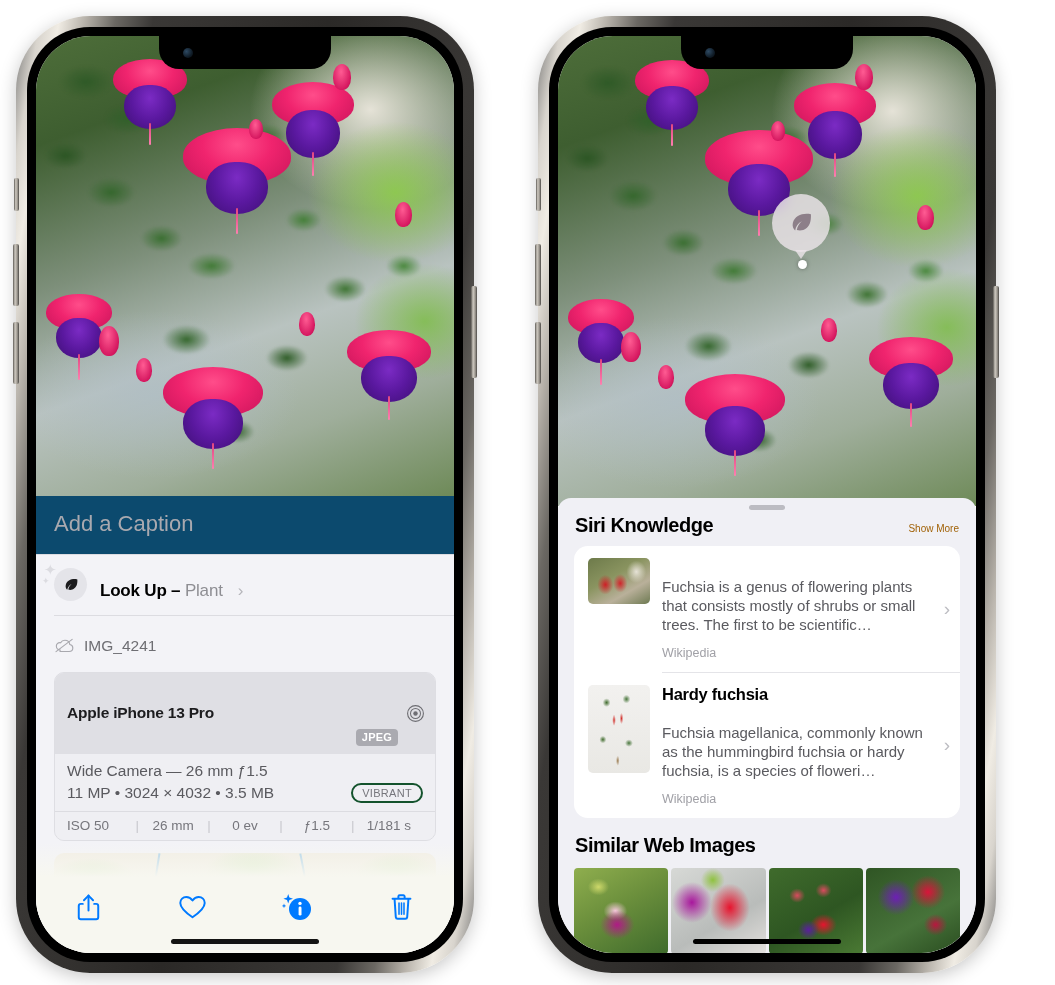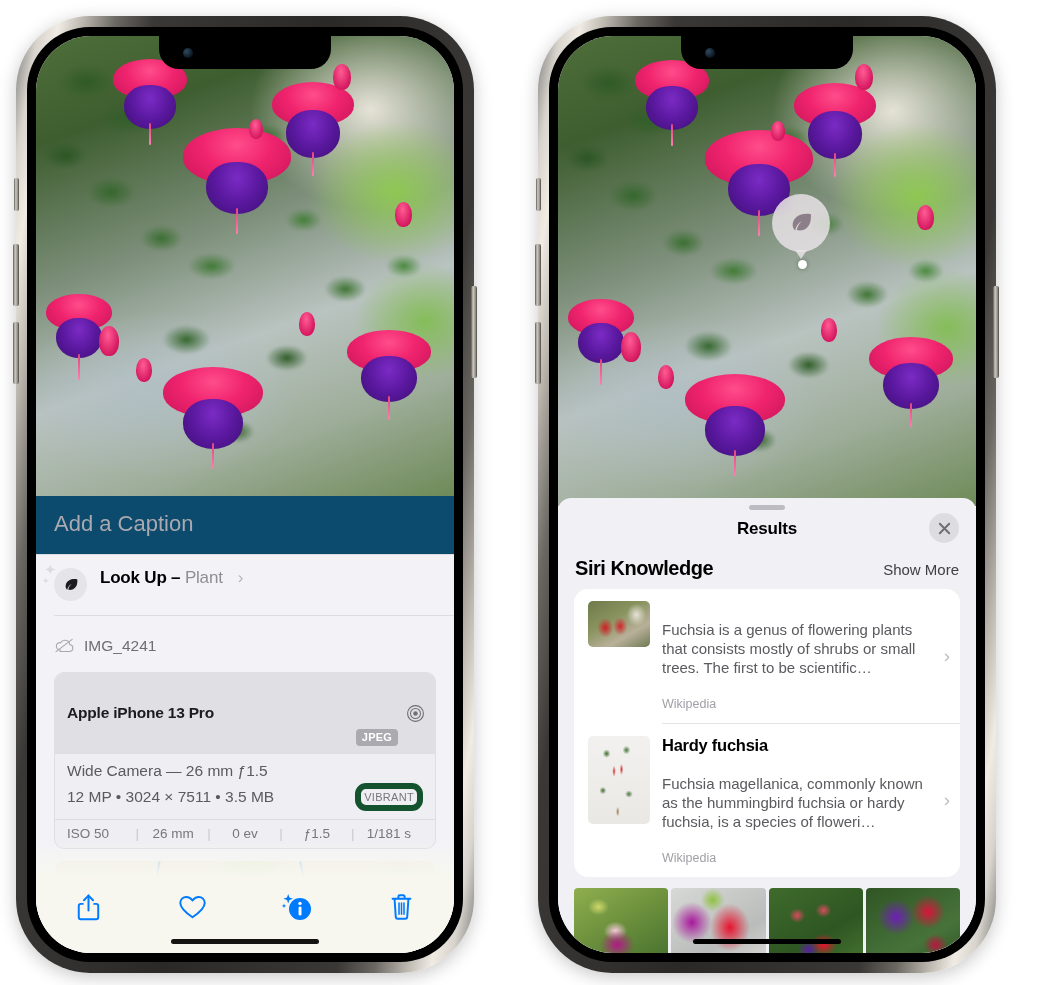--- a/index.html
+++ b/index.html
@@ -126,21 +126,21 @@
     background: #f3f3f7;
     display: flex; flex-direction: column;
   }
   .caption-row {
     background: #0c4a6e;
     padding: 15px 18px 17px;
     font-size: 22px; color: #a9a9af;
     border-bottom: .5px solid #dcdce1;
   }
   .lookup-row {
-    display: flex; align-items: flex-start; gap: 13px;
+    display: flex; align-items: flex-end; gap: 13px;
     padding: 13px 18px 14px 18px;
     position: relative;
     cursor: pointer;
   }
   .lookup-badge {
     position: relative; width: 33px; height: 33px; border-radius: 50%;
     background: #e4e4e9; display:flex; align-items:center; justify-content:center;
     flex: none;
   }
   .sparkle-a, .sparkle-b {
@@ -173,22 +173,22 @@
   .chip-jpeg {
     background: #aaaab0; color: #fff; font-size: 11px; font-weight: 700;
     padding: 2.5px 6px; border-radius: 4px; letter-spacing: .2px; margin-top: 48px;
   }
   .aperture-ic { width: 19px; height: 19px; }
   .exif-body { background: #efeff3; padding: 8px 12px 8px; }
   .exif-l1 { font-size: 15.5px; color: #5a5a5f; }
   .exif-l2row { display:flex; align-items:center; justify-content: space-between; margin-top: 3px; }
   .exif-l2 { font-size: 15.5px; color: #5a5a5f; }
   .chip-vibrant {
-    border: 6px solid #14532d; color: #76767c; border-radius: 11px;
-    font-size: 11px; padding: 2px 3px; letter-spacing: .3px;
+    border: 2px solid #14532d; color: #76767c; border-radius: 11px;
+    font-size: 11px; padding: 2px 9px; letter-spacing: .3px;
   }
   .exif-foot {
     display: flex; align-items: center; background: #efeff3;
     border-top: .5px solid #dcdce1; padding: 6px 12px 7px;
   }
   .exif-foot span { font-size: 13.5px; color: #76767c; flex: 1; text-align: center; }
   .exif-foot span:first-child { text-align: left; }
   .exif-foot span:last-child { text-align: center; }
   .exif-sep { flex: none !important; color: #c8c8cd !important; }
 
@@ -263,21 +263,21 @@
   .close-btn {
     position: absolute; right: 17px; top: 3px;
     width: 30px; height: 30px; border-radius: 50%; background: #dcdce1;
     display:flex; align-items:center; justify-content:center; cursor: pointer;
   }
   .sec-head {
     display:flex; align-items: baseline; justify-content: space-between;
     padding: 4px 17px 9px;
   }
   .sec-title { font-size: 20px; font-weight: 700; color:#000; letter-spacing:-.45px; }
-  .show-more { font-size: 15px; color: #404040; cursor: pointer; }
+  .show-more { font-size: 10px; color: #a16207; cursor: pointer; }
 
   .know-card { margin: 0 16px; background: #fff; border-radius: 14px; overflow: hidden; }
   .know-row { display: flex; align-items: flex-start; gap: 12px; padding: 12px 10px 12px 14px; cursor: pointer; }
   .know-thumb { flex: none; border-radius: 5px; overflow: hidden; position: relative; }
   .know-thumb.t1 { width: 62px; height: 46px;
     background:
       radial-gradient(ellipse 18% 30% at 28% 58%, #cf1f26, rgba(207,31,38,0) 72%),
       radial-gradient(ellipse 16% 28% at 52% 55%, #d2252c, rgba(210,37,44,0) 72%),
       radial-gradient(ellipse 22% 34% at 78% 30%, #e6e2d6, rgba(230,226,214,0) 72%),
       linear-gradient(150deg,#6d7a4a,#8a9460 40%,#b9b09a 70%,#6e7a52);
@@ -289,21 +289,21 @@
       radial-gradient(ellipse 8% 6% at 24% 62%, #3f6b2c, rgba(63,107,44,0) 70%),
       radial-gradient(ellipse 9% 6% at 66% 66%, #47753a, rgba(71,117,58,0) 70%),
       radial-gradient(ellipse 4% 9% at 42% 40%, #d22d28, rgba(210,45,40,0) 72%),
       radial-gradient(ellipse 4% 9% at 54% 38%, #d22d28, rgba(210,45,40,0) 72%),
       radial-gradient(ellipse 4% 8% at 48% 86%, #9a7a4e, rgba(154,122,78,0) 72%),
       linear-gradient(#f2f1ef,#e9e8e4);
   }
   .know-txt { flex: 1; min-width: 0; }
   .know-title { font-size: 16.5px; font-weight: 700; color:#000; letter-spacing:-.25px; }
   .know-desc { font-size: 15px; color: #5a5a5f; line-height: 1.27; margin-top: 19px; }
-  .know-src { font-size: 12.5px; color: #a0a0a6; margin-top: 20px; }
+  .know-src { font-size: 12.5px; color: #a0a0a6; margin-top: 12px; }
   .know-chev { align-self: center; color:#bdbdc2; font-size: 19px; padding-left: 2px; flex:none; }
   .know-divider { height: .5px; background: #e4e4e8; margin-left: 88px; }
 
   .web-row { display:flex; gap: 3px; margin: 11px 16px 0; }
   .web-img { flex: 1; height: 86px; border-radius: 4px; background-size: cover; }
   .web-img.w1 { background:
       radial-gradient(ellipse 26% 24% at 46% 66%, #b01a86, rgba(176,26,134,0) 70%),
       radial-gradient(ellipse 18% 16% at 44% 50%, #f7c9dd, rgba(247,201,221,0) 70%),
       radial-gradient(ellipse 16% 14% at 26% 22%, #cdd86a, rgba(205,216,106,0) 70%),
       linear-gradient(150deg,#8fae4e,#6b8f3c 45%,#3f6b2c 100%); }
@@ -422,21 +422,21 @@
                 <svg class="aperture-ic" viewBox="0 0 24 24">
                   <circle cx="12" cy="12" r="10" fill="none" stroke="#6e6e73" stroke-width="1.4"></circle>
                   <circle cx="12" cy="12" r="6.3" fill="none" stroke="#6e6e73" stroke-width="1.3"></circle>
                   <circle cx="12" cy="12" r="2.8" fill="#6e6e73"></circle>
                 </svg>
               </span>
             </div>
             <div class="exif-body">
               <div class="exif-l1">Wide Camera — 26 mm ƒ1.5</div>
               <div class="exif-l2row">
-                <span class="exif-l2">12 MP • 3024 × 7511 • 3.5 MB</span>
+                <span class="exif-l2">11 MP • 3024 × 4032 • 3.5 MB</span>
                 <span class="chip-vibrant">VIBRANT</span>
               </div>
             </div>
             <div class="exif-foot">
               <span>ISO 50</span>
               <span class="exif-sep">|</span>
               <span>26 mm</span>
               <span class="exif-sep">|</span>
               <span>0 ev</span>
               <span class="exif-sep">|</span>
@@ -552,28 +552,20 @@
         </div>
         <div class="vlu-dot"></div>
 
         <div class="notch">
 
           <div class="cam"></div>
         </div>
 
         <div class="results-sheet" style="top:462px;">
           <div class="grabber"></div>
-          <div class="res-header">
-            <div class="res-title">Results</div>
-            <div class="close-btn">
-              <svg width="15" height="15" viewBox="0 0 16 16">
-                <path d="M3 3 L13 13 M13 3 L3 13" stroke="#6e6e73" stroke-width="2.1" stroke-linecap="round"></path>
-              </svg>
-            </div>
-          </div>
 
           <div class="sec-head">
             <div class="sec-title">Siri Knowledge</div>
             <div class="show-more">Show More</div>
           </div>
 
           <div class="know-card">
             <div class="know-row">
               <div class="know-thumb t1"></div>
               <div class="know-txt">
@@ -587,20 +579,23 @@
               <div class="know-thumb t2"></div>
               <div class="know-txt">
                 <div class="know-title">Hardy fuchsia</div>
                 <div class="know-desc">Fuchsia magellanica, commonly known as the hummingbird fuchsia or hardy fuchsia, is a species of floweri…</div>
                 <div class="know-src">Wikipedia</div>
               </div>
               <div class="know-chev">›</div>
             </div>
           </div>
 
+          <div class="sec-head" style="padding-top:16px;padding-bottom:0;">
+            <div class="sec-title">Similar Web Images</div>
+          </div>
 
           <div class="web-row">
             <div class="web-img w1"></div>
             <div class="web-img w2"></div>
             <div class="web-img w3"></div>
             <div class="web-img w4"></div>
           </div>
         </div>
 
         <div class="home-ind"></div>

